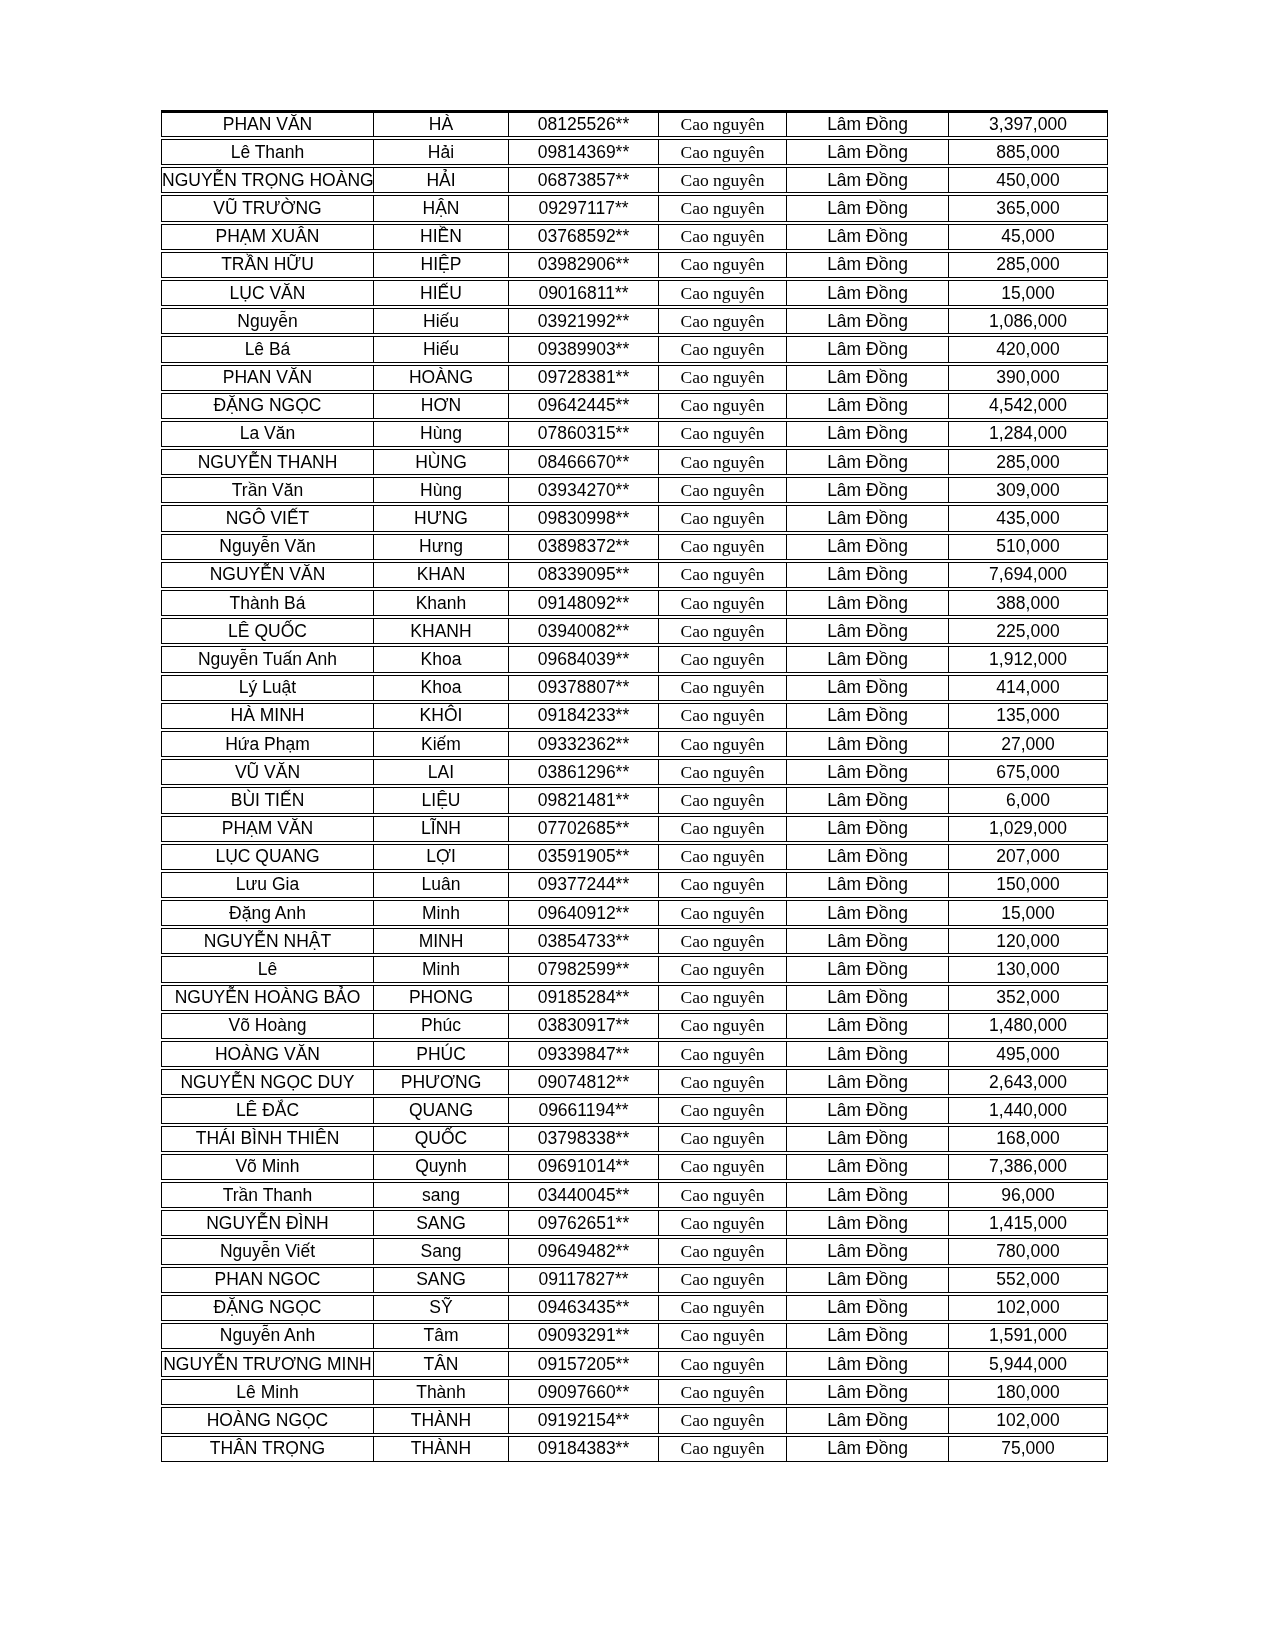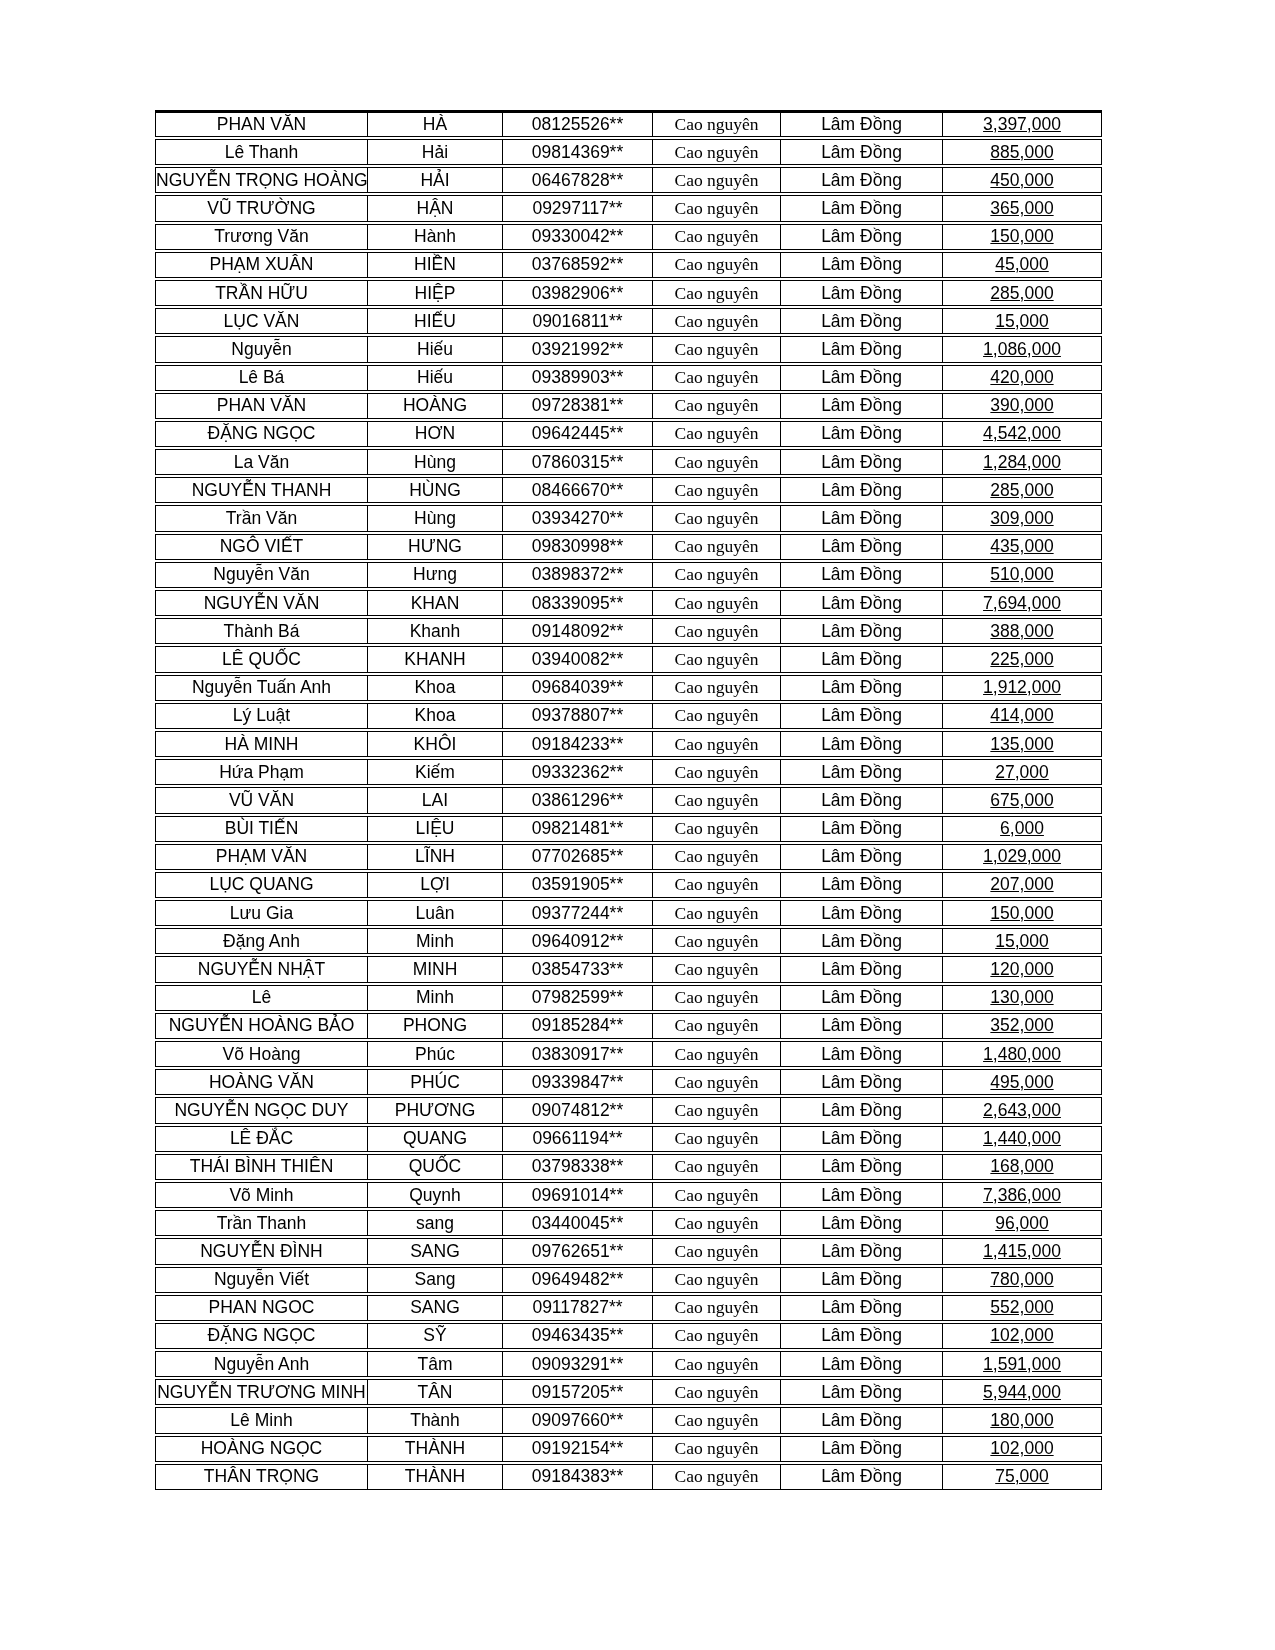--- a/index.html
+++ b/index.html
@@ -10,21 +10,21 @@
   }
   .page {
     position: relative;
     width: 1275px;
     height: 1650px;
     background: #ffffff;
     overflow: hidden;
   }
   .sheet {
     position: absolute;
-    left: 155px;
+    left: 161px;
     top: 108px;
   }
   table.member-table {
     border-collapse: separate;
     border-spacing: 0 2px;
     table-layout: fixed;
     width: 947px;
   }
   table.member-table td {
     box-sizing: border-box;
@@ -49,21 +49,20 @@
     border-top-width: 3px;
   }
   td.c-region {
     text-align: left;
     padding-left: 4px;
     font-family: Liberation Serif, serif;
   }
   td.c-amount {
     text-align: right;
     padding-right: 8px;
-    text-decoration: underline;
   }
 </style>
 </head>
 <body>
 
 <div class="page">
   <div class="sheet">
     <table class="member-table">
       <colgroup>
         <col style="width:212px">
@@ -86,40 +85,32 @@
             <td class="c-name">Lê Thanh</td>
             <td class="c-lastname">Hải</td>
             <td class="c-phone">09814369**</td>
             <td class="c-region">Cao nguyên</td>
             <td class="c-province">Lâm Đồng</td>
             <td class="c-amount">885,000</td>
           </tr>
           <tr>
             <td class="c-name">NGUYỄN TRỌNG HOÀNG</td>
             <td class="c-lastname">HẢI</td>
-            <td class="c-phone">06467828**</td>
+            <td class="c-phone">06873857**</td>
             <td class="c-region">Cao nguyên</td>
             <td class="c-province">Lâm Đồng</td>
             <td class="c-amount">450,000</td>
           </tr>
           <tr>
             <td class="c-name">VŨ TRƯỜNG</td>
             <td class="c-lastname">HẬN</td>
             <td class="c-phone">09297117**</td>
             <td class="c-region">Cao nguyên</td>
             <td class="c-province">Lâm Đồng</td>
             <td class="c-amount">365,000</td>
-          </tr>
-          <tr>
-            <td class="c-name">Trương Văn</td>
-            <td class="c-lastname">Hành</td>
-            <td class="c-phone">09330042**</td>
-            <td class="c-region">Cao nguyên</td>
-            <td class="c-province">Lâm Đồng</td>
-            <td class="c-amount">150,000</td>
           </tr>
           <tr>
             <td class="c-name">PHẠM XUÂN</td>
             <td class="c-lastname">HIỀN</td>
             <td class="c-phone">03768592**</td>
             <td class="c-region">Cao nguyên</td>
             <td class="c-province">Lâm Đồng</td>
             <td class="c-amount">45,000</td>
           </tr>
           <tr>

